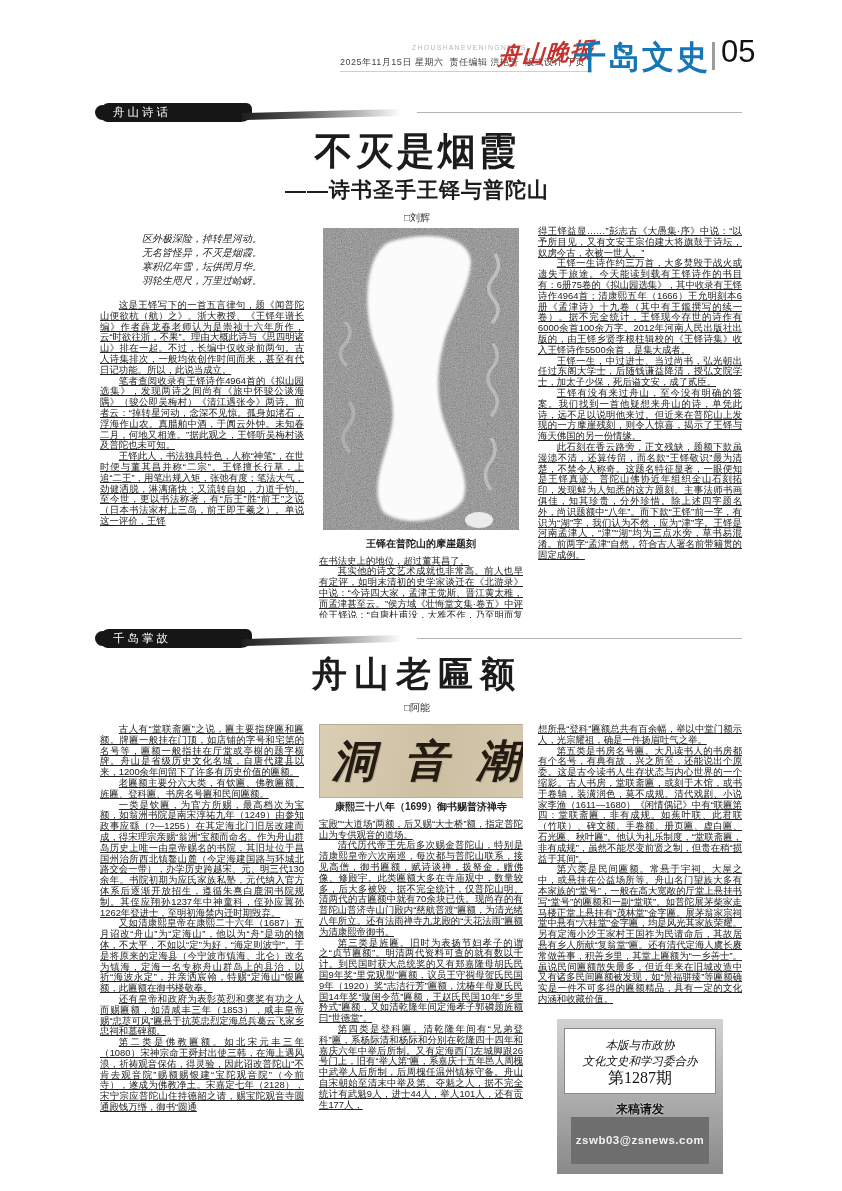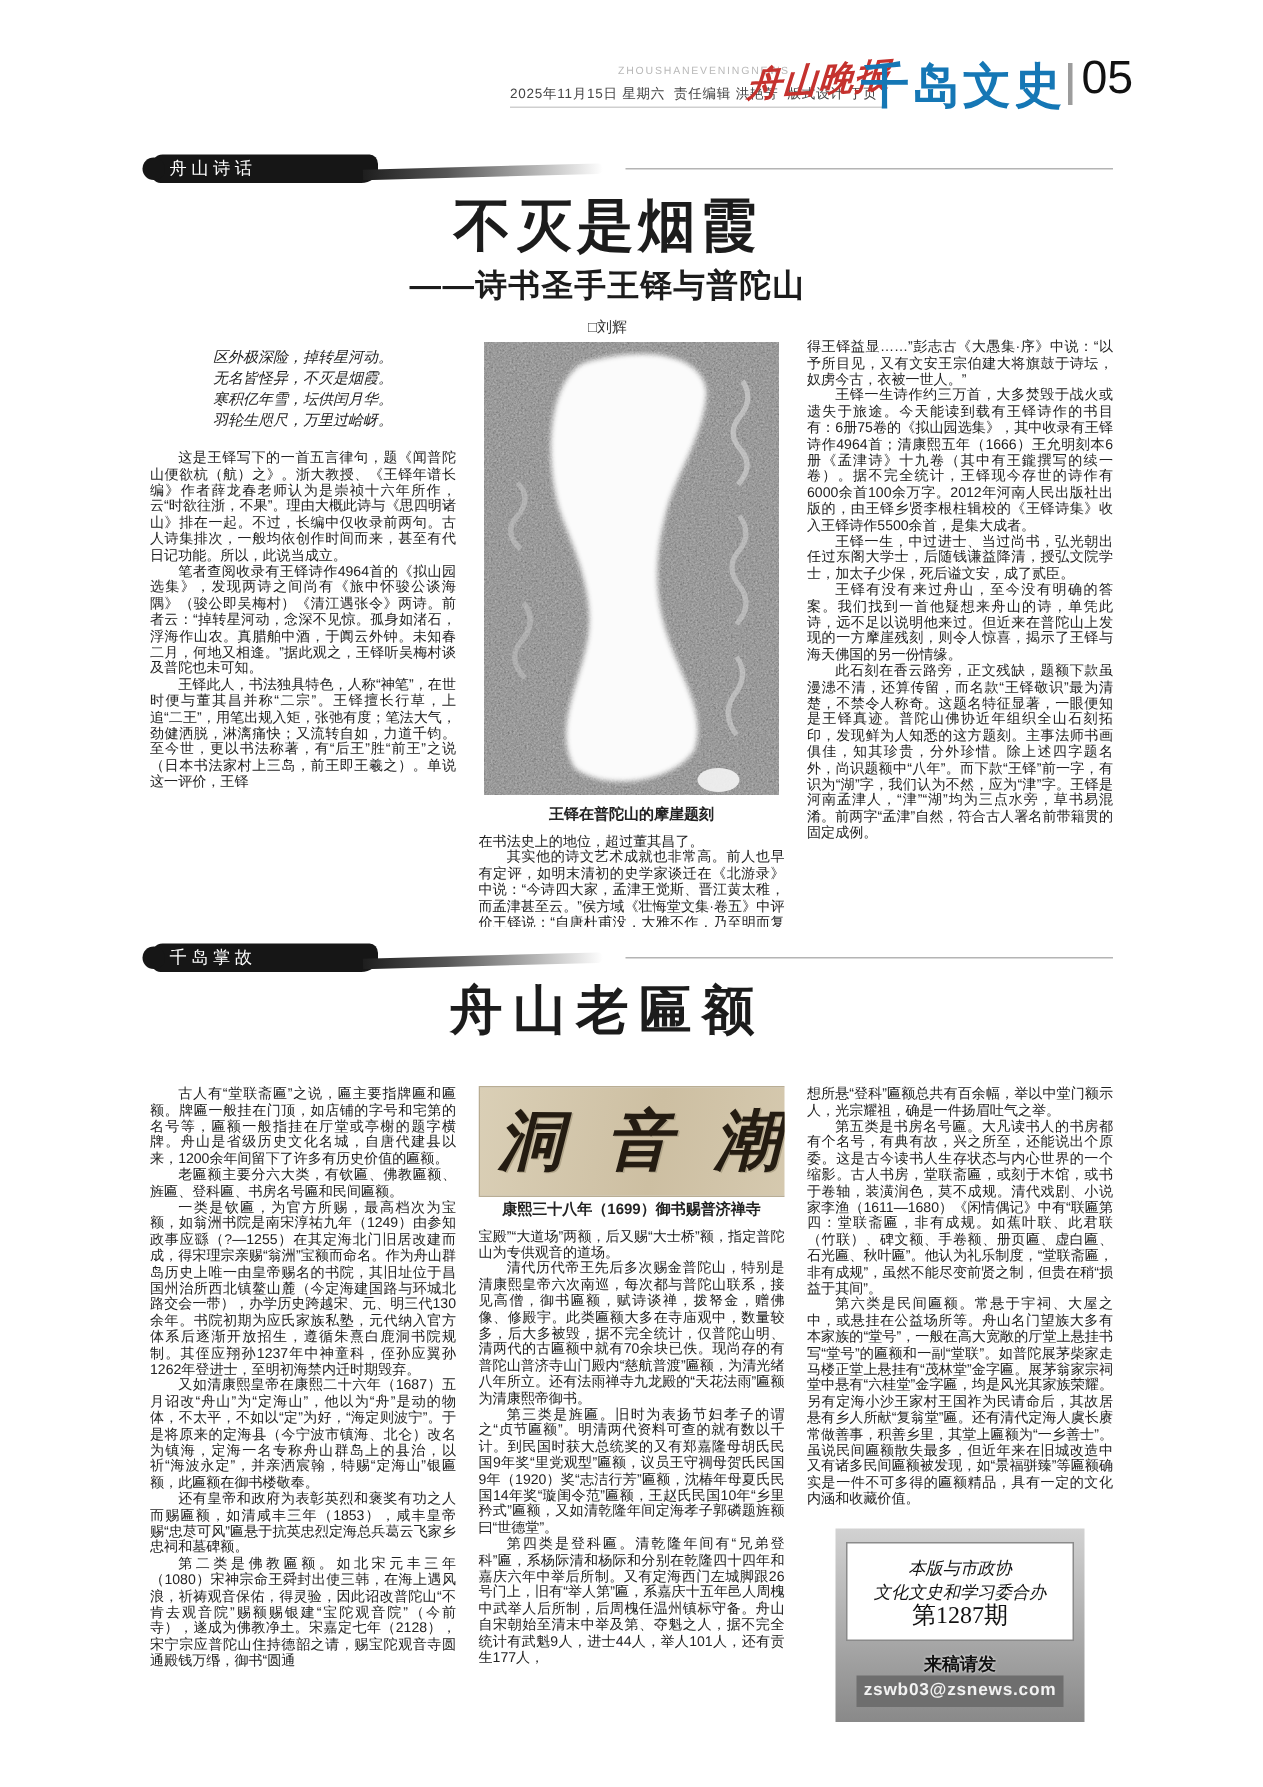--- a/index.html
+++ b/index.html
@@ -24,30 +24,30 @@
   .brush{position:relative;width:152px;height:19px;background:#161616;
          border-radius:12px 8px 16px 10px / 14px 9px 12px 13px;display:flex;align-items:center;}
   .brush::before{content:"";position:absolute;left:-5px;top:2px;width:15px;height:15px;background:#161616;border-radius:50%;}
   .brush::after{content:"";position:absolute;left:142px;top:8px;width:160px;height:7px;
          background:linear-gradient(90deg,#1e1e1e,#555 35%,#a2a2a2 65%,rgba(160,160,160,0));
          border-radius:0 4px 4px 0;transform:rotate(-1.5deg);}
   .brush-label{position:relative;z-index:2;color:#fff;font-size:11.5px;letter-spacing:3px;padding-left:13px;white-space:nowrap;}
   .banner-rule{flex:1;border-top:1px solid #b4b4b4;margin-left:165px;}
 
   
-  .a-head{position:absolute;left:84px;width:642px;text-align:center;}
+  .a-head{position:absolute;left:96px;width:642px;text-align:center;}
   .a1-title{font-size:38px;font-weight:bold;letter-spacing:3px;line-height:42px;}
   .a1-sub{font-size:21px;font-weight:bold;letter-spacing:1px;margin-top:4px;}
   .a2-title{font-size:35px;font-weight:bold;letter-spacing:7px;line-height:40px;}
   .author{font-size:10px;color:#333;margin-top:7px;}
 
   
   .cols{position:absolute;left:100px;width:642px;display:flex;gap:15px;}
   .col{width:204px;overflow:hidden;font-size:9.4px;line-height:10.8px;text-align:justify;color:#222;}
-  .p{margin:0;text-indent:2em;text-align:justify;}
+  .p{margin:0;text-indent:2em;text-align:justify;text-decoration:underline;}
   .cont .p:first-child{text-indent:0;}
   .poem{margin:6px 0 12px 0;text-align:center;font-family:"DejaVu Serif",serif;font-style:italic;
         font-size:10px;line-height:14px;color:#222;}
   .poem div{white-space:nowrap;}
   .caption{font-weight:bold;text-align:center;font-size:10px;margin:4px 0 6px 0;text-indent:0;}
 
   
   .rubbing-wrap{width:204px;}
   .plaque{width:188px;height:72px;margin:0 auto;background:linear-gradient(100deg,#dacfb6,#cdbfa2 55%,#d6cab0);
           display:flex;justify-content:space-between;align-items:center;padding:0 12px;box-sizing:content-box;
@@ -56,21 +56,21 @@
           text-shadow:1px 1px 0 #b3a78c;}
 
   
   .fbox{width:152px;margin:14px auto 0 auto;background:linear-gradient(180deg,#d2d2d2,#898989);
         padding:9px 7px 10px 7px;text-align:center;}
   .fbox-inner{background:#fff;border:1px solid #8a8a8a;padding:8px 3px 9px 3px;}
   .fbox-l1,.fbox-l2{font-family:"DejaVu Serif",serif;font-style:italic;font-size:11.5px;line-height:16px;color:#111;}
   .fbox-issue{font-family:"Liberation Serif",serif;font-size:16px;margin-top:4px;color:#111;}
   .fbox-submit{margin-top:10px;font-size:12px;font-weight:bold;color:#101010;text-shadow:0 0 2px #ffffff;}
   .fbox-email{margin-top:3px;display:inline-block;background:#6e6e6e;color:#f2f2f2;font-weight:bold;
-        font-size:11.5px;padding:5px 5px;letter-spacing:0.5px;}
+        font-size:11.5px;padding:18px 5px;letter-spacing:0.5px;}
 </style>
 </head>
 <body>
 
 <div class="page">
 
   <div class="header">
     <div class="meta-en">ZHOUSHANEVENINGNEWS</div>
     <div class="meta-txt" style="position:absolute;left:240px;top:18px;">
       <span>2025年11月15日</span>
@@ -162,20 +162,21 @@
 
   <div class="banner" style="top:626px;">
     <div class="brush">
       <span class="brush-label">千岛掌故</span>
     </div>
     <div class="banner-rule"></div>
   </div>
 
   <div class="a-head" style="top:654px;">
     <div class="a2-title">舟山老匾额</div>
+    <div class="author">□阿能</div>
   </div>
 
   <div class="cols" style="top:724px;height:455px;">
     <div class="col">
         <p class="p">古人有“堂联斋匾”之说，匾主要指牌匾和匾额。牌匾一般挂在门顶，如店铺的字号和宅第的名号等，匾额一般指挂在厅堂或亭榭的题字横牌。舟山是省级历史文化名城，自唐代建县以来，1200余年间留下了许多有历史价值的匾额。</p>
         <p class="p">老匾额主要分六大类，有钦匾、佛教匾额、旌匾、登科匾、书房名号匾和民间匾额。</p>
         <p class="p">一类是钦匾，为官方所赐，最高档次为宝额，如翁洲书院是南宋淳祐九年（1249）由参知政事应繇（?—1255）在其定海北门旧居改建而成，得宋理宗亲赐“翁洲”宝额而命名。作为舟山群岛历史上唯一由皇帝赐名的书院，其旧址位于昌国州治所西北镇鳌山麓（今定海建国路与环城北路交会一带），办学历史跨越宋、元、明三代130余年。书院初期为应氏家族私塾，元代纳入官方体系后逐渐开放招生，遵循朱熹白鹿洞书院规制。其侄应翔孙1237年中神童科，侄孙应翼孙1262年登进士，至明初海禁内迁时期毁弃。</p>
         <p class="p">又如清康熙皇帝在康熙二十六年（1687）五月诏改“舟山”为“定海山”，他以为“舟”是动的物体，不太平，不如以“定”为好，“海定则波宁”。于是将原来的定海县（今宁波市镇海、北仑）改名为镇海，定海一名专称舟山群岛上的县治，以祈“海波永定”，并亲洒宸翰，特赐“定海山”银匾额，此匾额在御书楼敬奉。</p>
         <p class="p">还有皇帝和政府为表彰英烈和褒奖有功之人而赐匾额，如清咸丰三年（1853），咸丰皇帝赐“忠荩可风”匾悬于抗英忠烈定海总兵葛云飞家乡忠祠和墓碑额。</p>
         <p class="p">第二类是佛教匾额。如北宋元丰三年（1080）宋神宗命王舜封出使三韩，在海上遇风浪，祈祷观音保佑，得灵验，因此诏改普陀山“不肯去观音院”赐额赐银建“宝陀观音院”（今前寺），遂成为佛教净土。宋嘉定七年（2128），宋宁宗应普陀山住持德韶之请，赐宝陀观音寺圆通殿钱万缗，御书“圆通</p>

